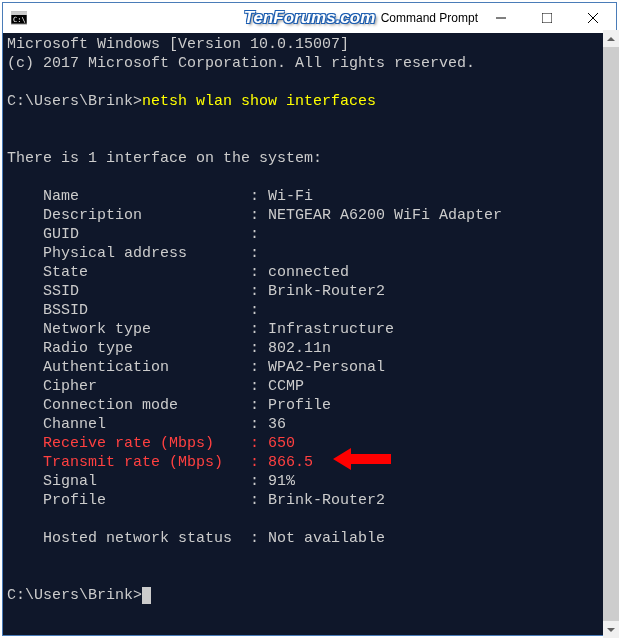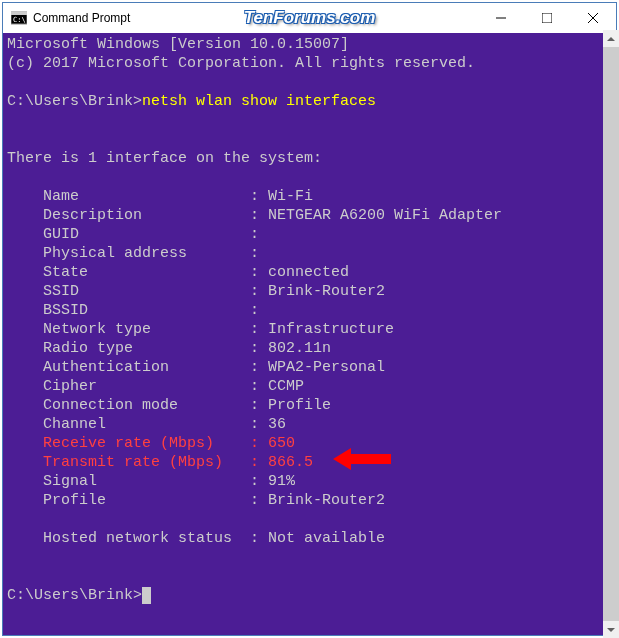--- a/index.html
+++ b/index.html
@@ -37,41 +37,42 @@
     .titlebar-icon {
       width: 16px;
       height: 16px;
       margin-right: 6px;
       display: flex;
       align-items: center;
       justify-content: center;
     }
     .titlebar-title {
       flex: 1;
+      text-align: right;
     }
     .window-controls {
       display: flex;
       height: 100%;
     }
     .win-btn {
       width: 46px;
       height: 100%;
       display: flex;
       align-items: center;
       justify-content: center;
       background: transparent;
       border: none;
       cursor: pointer;
     }
     .win-btn.close {
       background: transparent;
     }
     .terminal {
       flex: 1;
-      background: #4c1d95;
+      background: #0f172a;
       color: #ccc;
       font-family: Consolas, 'Courier New', monospace;
       font-size: 15px;
       line-height: 19px;
       padding: 2px 4px;
       white-space: pre;
       position: relative;
       overflow: hidden;
     }
     .command {

